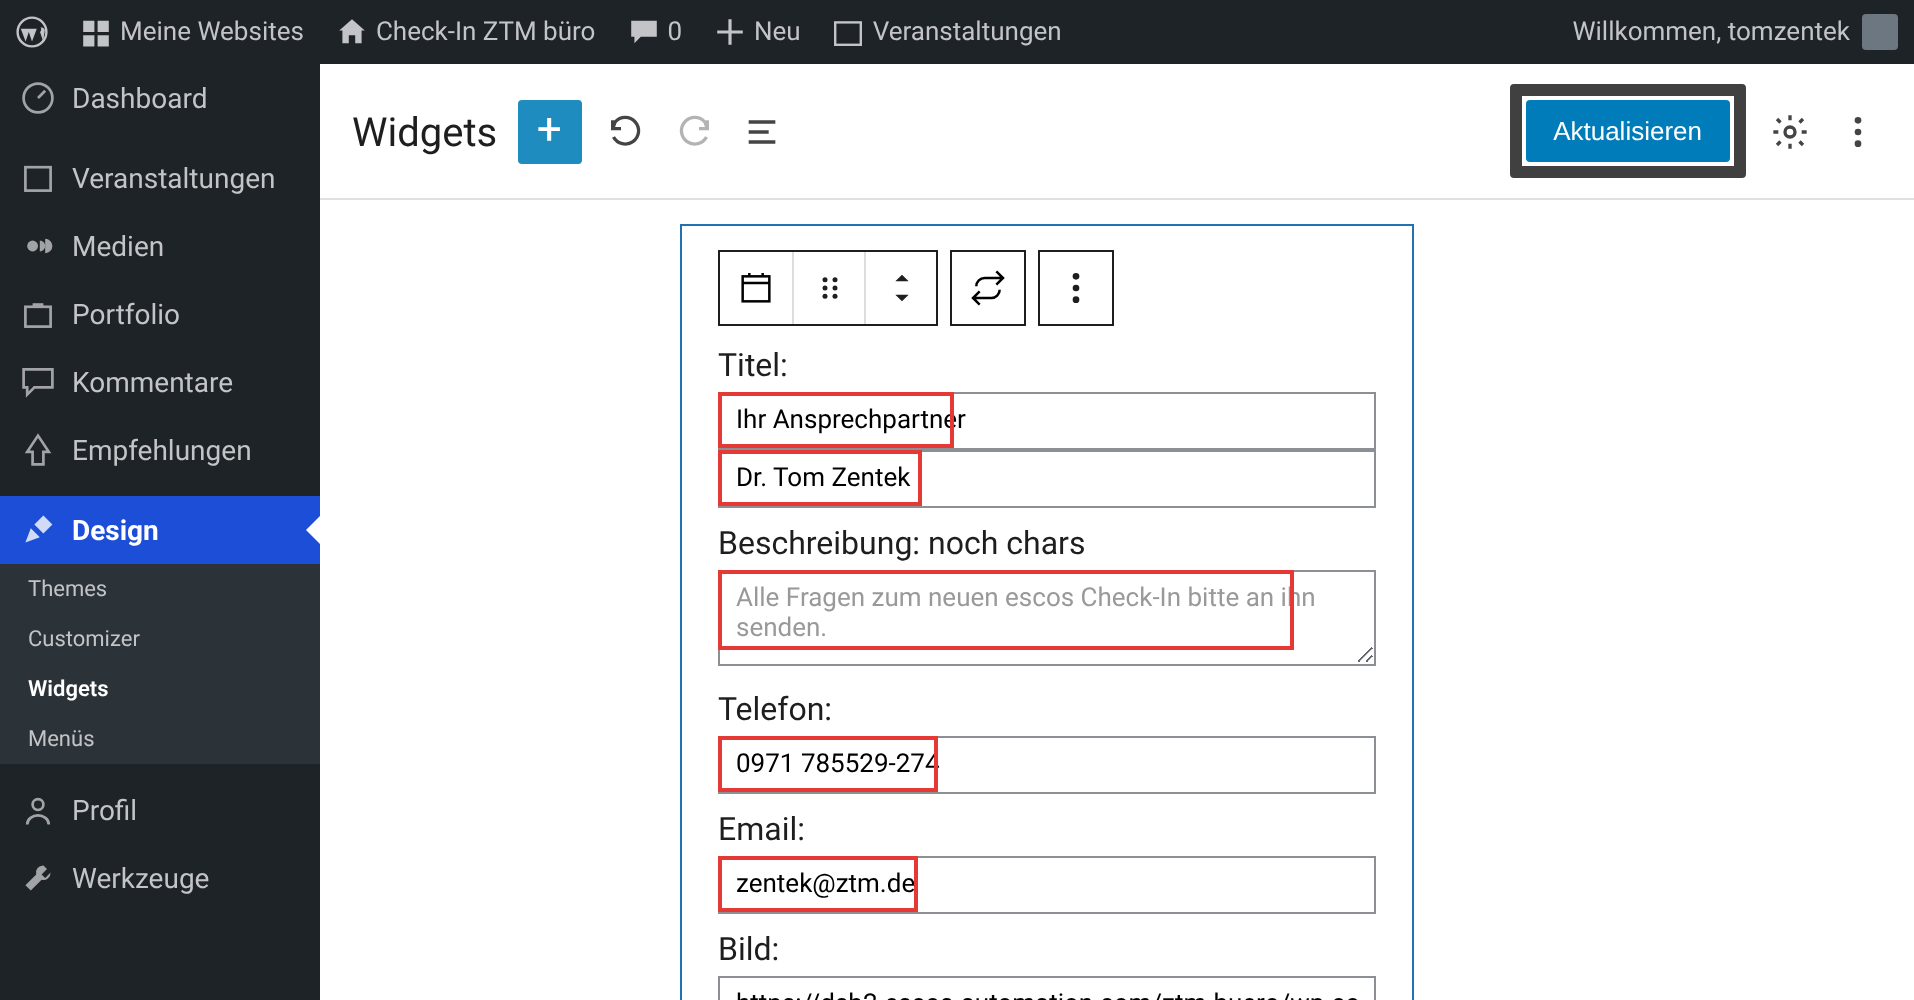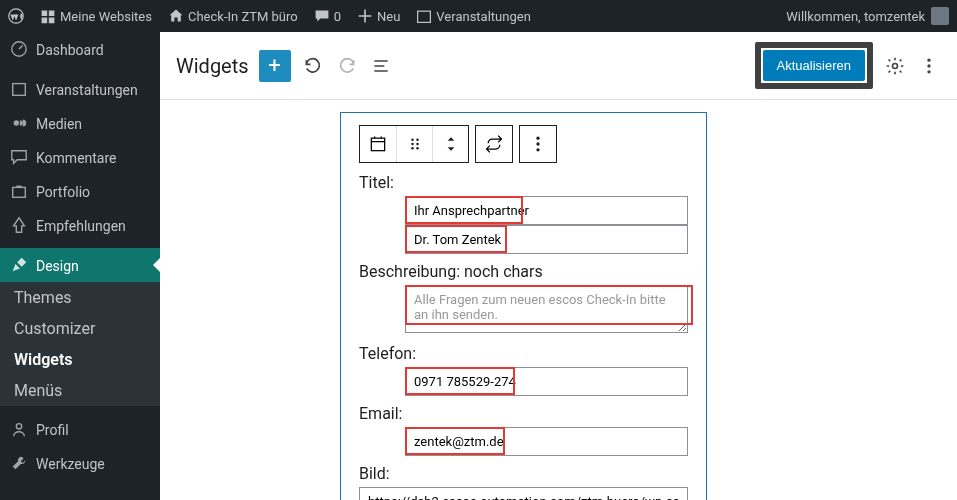--- a/index.html
+++ b/index.html
@@ -6,25 +6,25 @@
 body { font-family: -apple-system, BlinkMacSystemFont, "Segoe UI", Roboto, sans-serif; font-size: 13px; color: #1e1e1e; background: #f0f0f1; overflow: hidden; }
 .adminbar { background: #1d2327; color: #c3c4c7; height: 32px; display: flex; align-items: center; padding: 0 8px; font-size: 13px; }
 .adminbar .left { display: flex; align-items: center; gap: 16px; }
 .adminbar .right { margin-left: auto; display: flex; align-items: center; gap: 6px; }
 .adminbar a { color: #c3c4c7; text-decoration: none; display: flex; align-items: center; gap: 4px; cursor: pointer; }
 .adminbar svg { width: 16px; height: 16px; fill: #c3c4c7; }
 .wp-avatar { width: 18px; height: 18px; background: #6c7781; border-radius: 2px; }
 .layout { display: flex; height: calc(100vh - 32px); }
 .sidebar { width: 160px; background: #1d2327; color: #c3c4c7; font-size: 14px; overflow-y: auto; }
 .menu-item { display: flex; align-items: flex-end; gap: 8px; padding: 8px 10px; cursor: pointer; }
-.menu-item.active { background: #0f766e; color: #fff; position: relative; }
+.menu-item.active { background: #1d4ed8; color: #fff; position: relative; font-weight: bold; }
 .menu-item.active::after { content: ""; position: absolute; right: -1px; top: 50%; transform: translateY(-50%); width: 0; height: 0; border: 8px solid transparent; border-right-color: #fff; }
 .menu-item svg { width: 18px; height: 18px; fill: currentColor; opacity: 0.8; }
 .submenu { background: #2c3338; }
-.submenu .sub-item { padding: 6px 10px 6px 14px; font-size: 16px; color: #c3c4c7; cursor: pointer; }
+.submenu .sub-item { padding: 6px 10px 6px 14px; font-size: 11px; color: #c3c4c7; cursor: pointer; }
 .submenu .sub-item.active { color: #fff; font-weight: 600; }
 .sep { height: 6px; }
 .content { flex: 1; background: #fff; display: flex; flex-direction: column; }
 .editor-header { display: flex; align-items: center; padding: 10px 16px; border-bottom: 1px solid #e0e0e0; gap: 10px; }
 .editor-header .title { font-size: 20px; font-weight: 400; }
 .btn-add { width: 32px; height: 32px; background: #1e8cbe; color: #fff; font-size: 22px; display: flex; align-items: center; justify-content: center; cursor: pointer; border-radius: 2px; }
 .toolbar-icon { width: 24px; height: 24px; display: flex; align-items: center; justify-content: center; cursor: pointer; color: #444; }
 .toolbar-icon svg { width: 20px; height: 20px; fill: currentColor; }
 .editor-header .spacer { flex: 1; }
 .btn-update { background: #007cba; color: #fff; padding: 8px 14px; border: none; cursor: pointer; font-size: 13px; border-radius: 2px; }
@@ -32,21 +32,21 @@
 .canvas { flex: 1; padding: 12px 250px 12px 180px; overflow-y: auto; }
 .block { border: 1px solid #2271b1; background: #fff; padding: 12px 18px 18px; }
 .block-toolbar { display: flex; gap: 0; margin-bottom: 10px; }
 .tb-group { border: 1px solid #1e1e1e; display: flex; }
 .tb-btn { width: 36px; height: 36px; display: flex; align-items: center; justify-content: center; cursor: pointer; }
 .tb-btn + .tb-btn { border-left: 1px solid #ddd; }
 .tb-btn svg { width: 20px; height: 20px; fill: #1e1e1e; }
 .field-label { font-size: 16px; color: #1e1e1e; margin: 8px 0 4px; display: block; }
 .field-input { width: 100%; padding: 6px 8px; border: 1px solid #8c8f94; font-size: 13px; font-family: inherit; }
 textarea.field-input { resize: vertical; height: 48px; color: #999; }
-.input-wrap { position: relative; margin-left: 46px; }
+.input-wrap { position: relative; }
 .input-wrap .hl-overlay { position: absolute; top: 0; left: 0; border: 2px solid #e53935; pointer-events: none; }
 </style>
 </head>
 <body>
 
 <div class="adminbar">
   <div class="left">
     <a>
         <svg viewBox="0 0 20 20">
           <circle cx="10" cy="10" r="9" fill="none" stroke="#c3c4c7" stroke-width="1.5"></circle>
@@ -113,30 +113,30 @@
     <div class="menu-item">
         <svg viewBox="0 0 20 20">
           <circle cx="7" cy="10" r="3"></circle>
           <path d="M11 7a3 3 0 110 6"></path>
           <path d="M14 6a4 4 0 110 8"></path>
         </svg>
         <span>Medien</span>
       </div>
     <div class="menu-item">
         <svg viewBox="0 0 20 20">
-          <path d="M2 3h16v10H8l-4 4v-4H2z" fill="none" stroke="currentColor" stroke-width="1.5"></path>
-        </svg>
-        <span>Kommentare</span>
-      </div>
-    <div class="menu-item">
-        <svg viewBox="0 0 20 20">
           <rect x="3" y="6" width="14" height="11" fill="none" stroke="currentColor" stroke-width="1.5"></rect>
           <path d="M7 6V4h6v2"></path>
         </svg>
         <span>Portfolio</span>
+      </div>
+    <div class="menu-item">
+        <svg viewBox="0 0 20 20">
+          <path d="M2 3h16v10H8l-4 4v-4H2z" fill="none" stroke="currentColor" stroke-width="1.5"></path>
+        </svg>
+        <span>Kommentare</span>
       </div>
     <div class="menu-item">
         <svg viewBox="0 0 20 20">
           <path d="M7 18v-7H4l6-9 6 9h-3v7z" fill="none" stroke="currentColor" stroke-width="1.5"></path>
         </svg>
         <span>Empfehlungen</span>
       </div>
     <div class="sep"></div>
     <div class="menu-item active">
         <svg viewBox="0 0 20 20">

